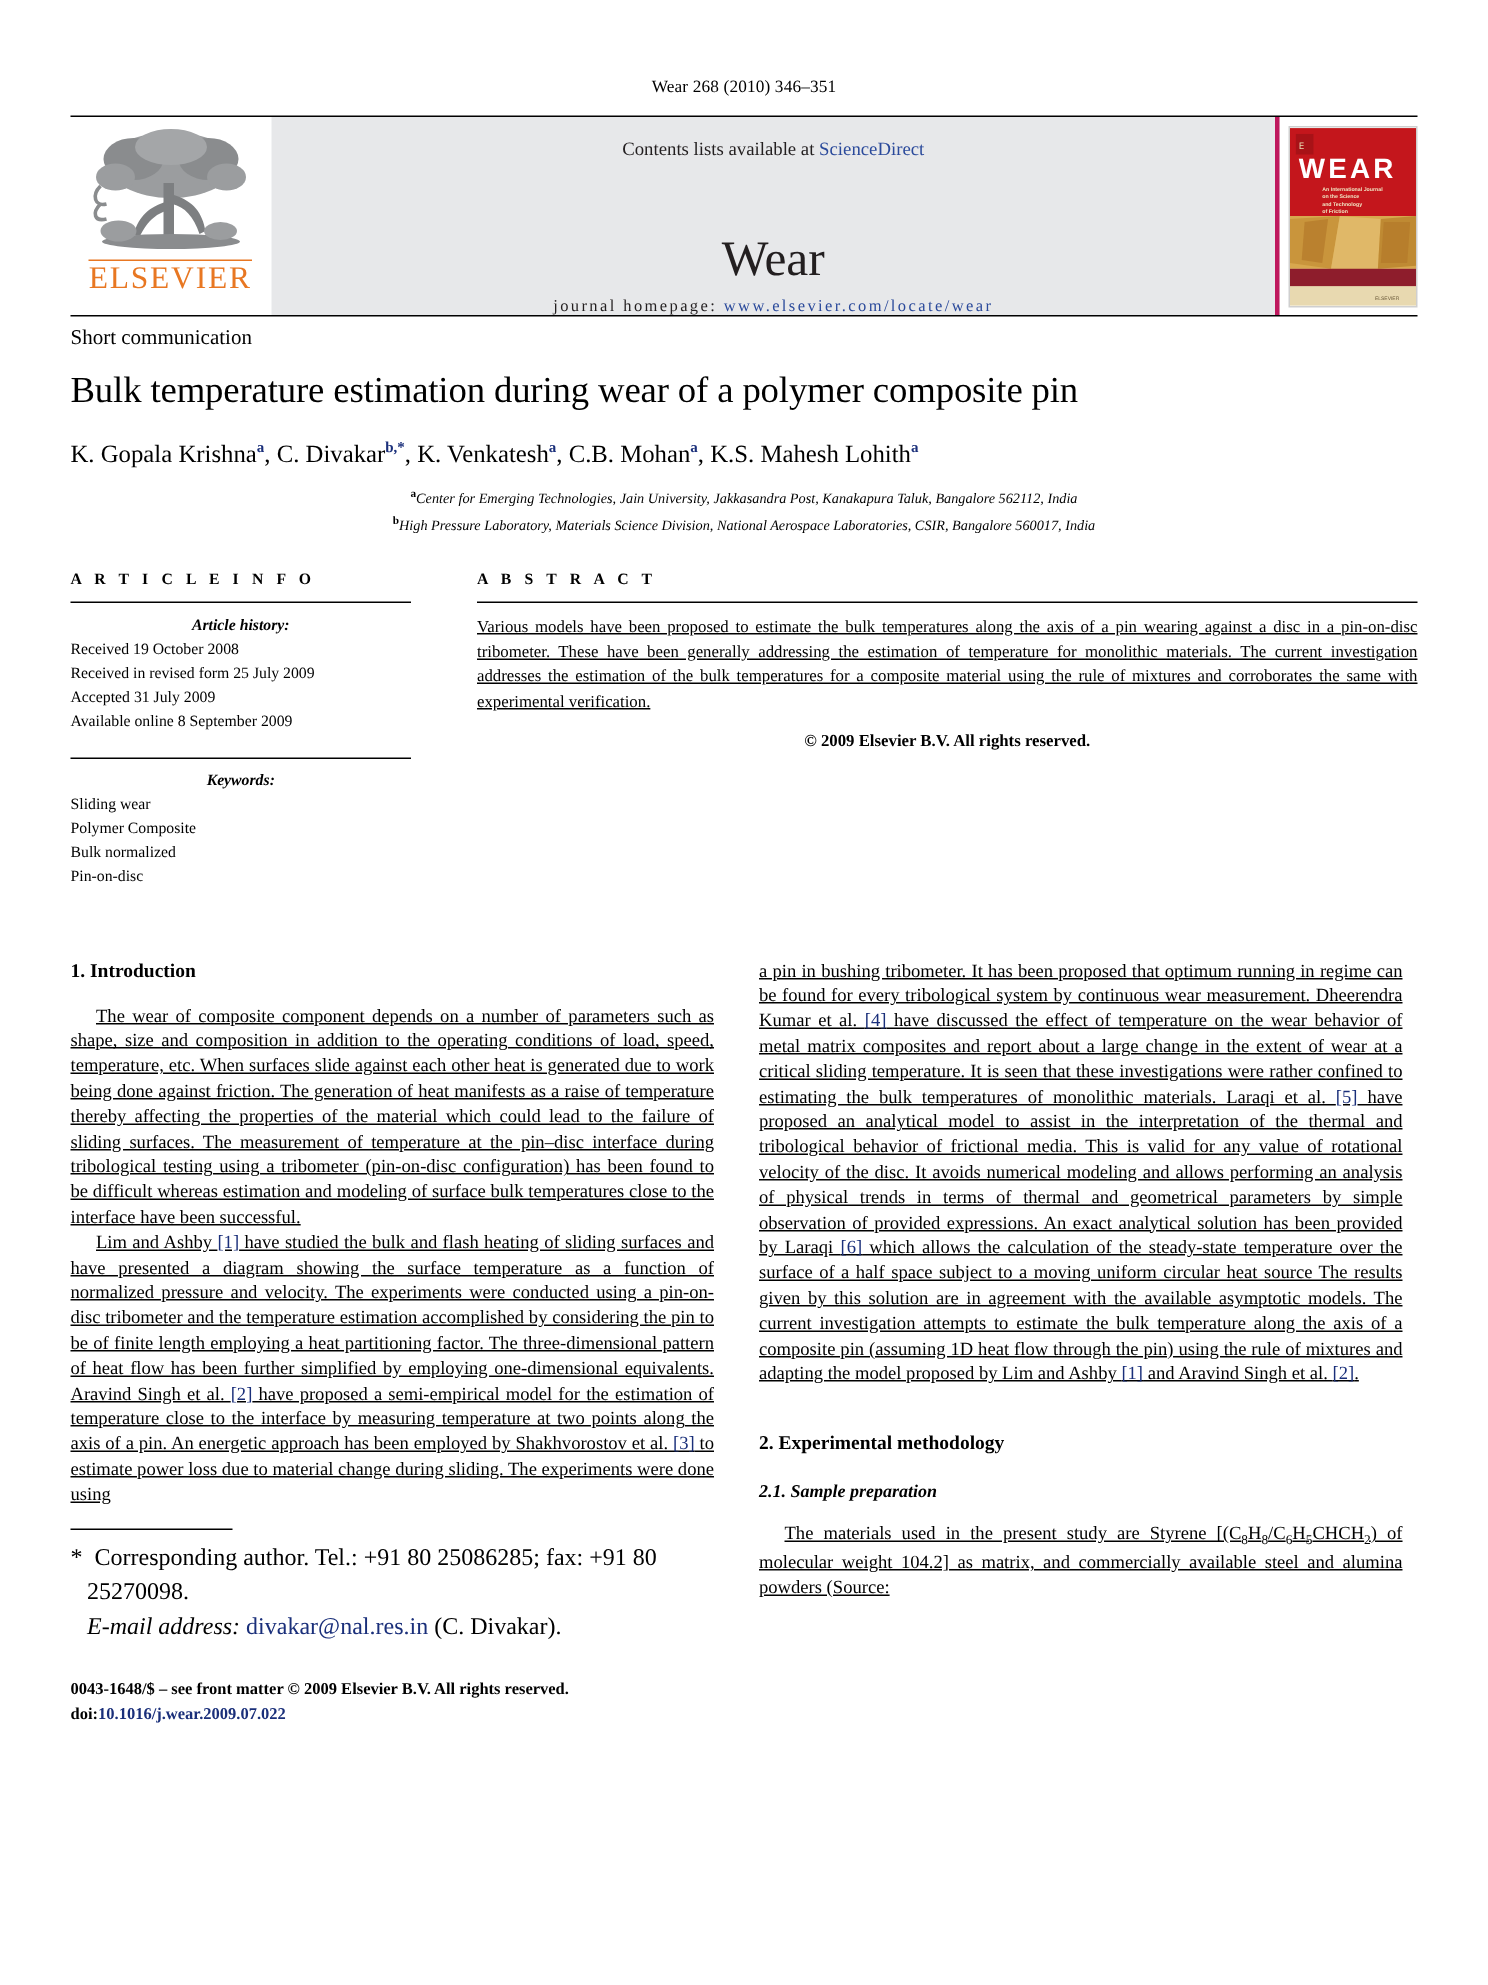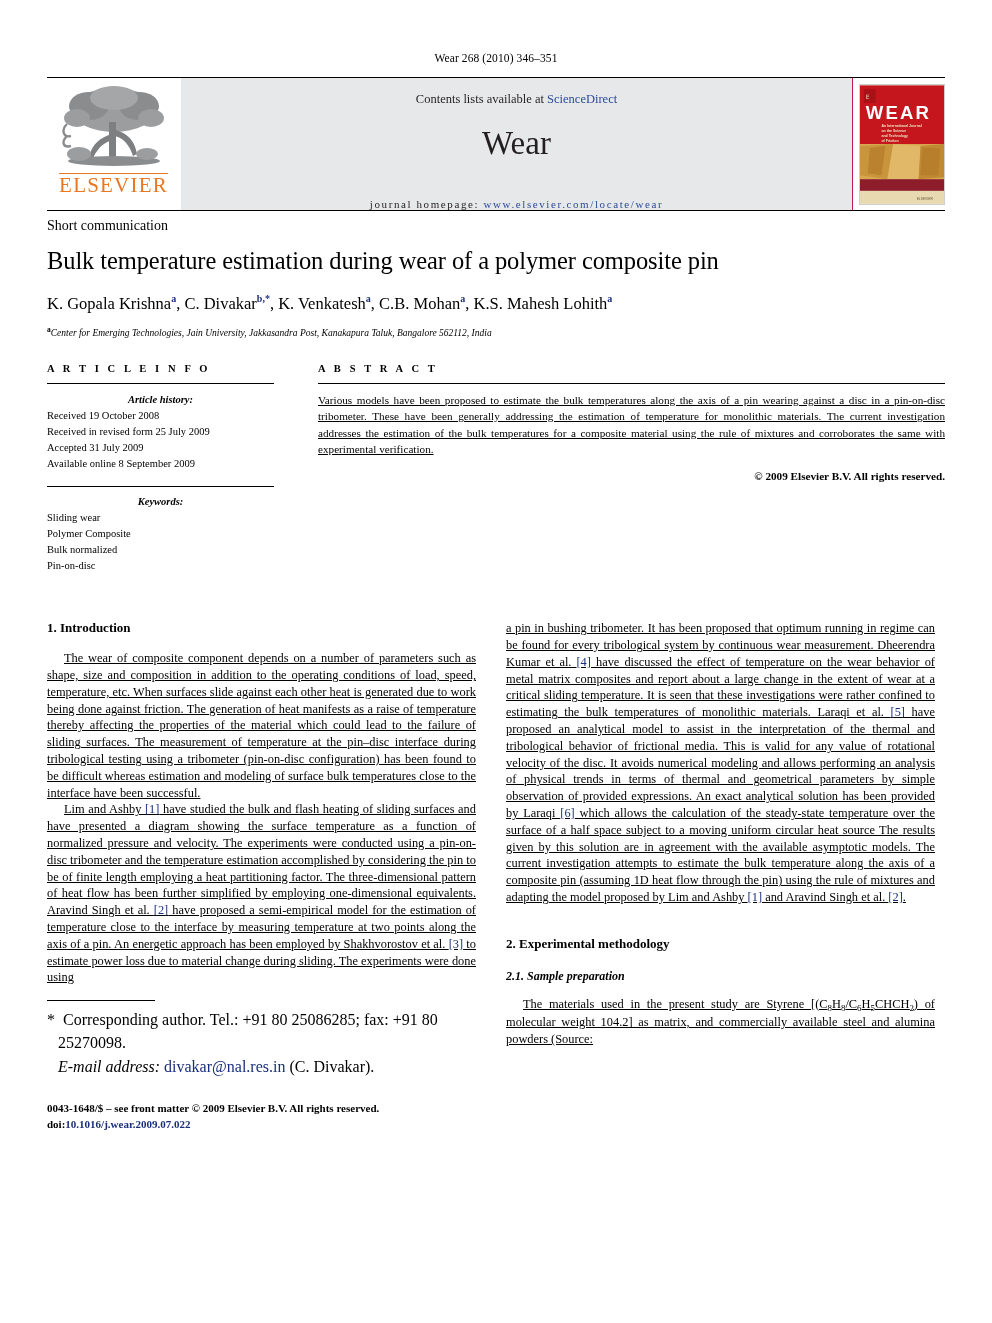--- a/index.html
+++ b/index.html
@@ -48,27 +48,28 @@
     color: #E87722;
     margin-top: 1px;
     border-top: 1.2px solid #E87722;
     padding-top: 1px;
     line-height: 1;
   }
   .mast-center {
     flex: 1 1 auto;
     background: #e7e8ea;
     border-left: 1px solid #fff;
-    border-right: 1px solid #be185d;
+    border-right: 3px solid #be185d;
     display: flex;
     flex-direction: column;
     align-items: center;
     justify-content: flex-start;
     padding-top: 14px;
     position: relative;
+    gap: 30px;
   }
   .contents-line { font-size: 12.5px; color: #231f20; }
   .contents-line .sd-link { color: #2b4a9b; }
   .journal-title {
     font-size: 33px;
     color: #231f20;
     margin-top: 18px;
     font-family: "Liberation Serif", serif;
   }
   .homepage-line {
@@ -108,20 +109,21 @@
     margin: 16px 47px 0 47px;
     font-size: 16.5px;
     line-height: 1.3;
   }
   .authors sup { font-size: 10px; color: #1a2f7a; vertical-align: super; font-weight: bold; }
   .affils { margin: 10px 47px 0 47px; }
   .affil {
     font-size: 9.5px;
     font-style: italic;
     line-height: 1.55;
+    text-align: center;
   }
   .affil sup { font-size: 7.5px; vertical-align: super; font-style: normal; font-weight: bold; }
 
   
   .info-abstract {
     margin: 22px 47px 0 47px;
     display: flex;
     gap: 0;
   }
   .col-info { width: 243px; flex: 0 0 243px; padding-right: 16px; }
@@ -138,21 +140,21 @@
   .kw-gap { height: 15px; }
   .hairline2 { border-top: 1px solid #000; margin: 0 0 7px 0; }
   .abs-body {
     font-size: 11.2px;
     line-height: 1.48;
     text-align: justify;
     text-decoration: underline;
   }
   .abs-copy {
     font-size: 11.2px;
-    text-align: right;
+    text-align: center;
     margin-top: 12px;
     font-weight: bold;
   }
 
   
   .body-cols {
     margin: 46px 47px 0 47px;
     display: flex;
     gap: 30px;
   }
@@ -272,20 +274,23 @@
   <div class="rule-strong"></div>
 
   <div class="doctype">Short communication</div>
   <h1 class="paper-title">Bulk temperature estimation during wear of a polymer composite pin</h1>
   <div class="authors">K. Gopala Krishna<sup>a</sup>, C. Divakar<sup>b,*</sup>, K. Venkatesh<sup>a</sup>, C.B. Mohan<sup>a</sup>, K.S. Mahesh Lohith<sup>a</sup></div>
 
   <div class="affils">
     <div class="affil">
       <sup>a</sup><span>Center for Emerging Technologies, Jain University, Jakkasandra Post, Kanakapura Taluk, Bangalore 562112, India</span>
     </div>
+    <div class="affil">
+      <sup>b</sup><span>High Pressure Laboratory, Materials Science Division, National Aerospace Laboratories, CSIR, Bangalore 560017, India</span>
+    </div>
   </div>
 
   <div class="info-abstract">
 
     <div class="col-info">
       <div class="sec-head">A R T I C L E    I N F O</div>
       <div class="hairline"></div>
       <div class="info-group">
         <div class="lbl">Article history:</div>
         <div>Received 19 October 2008</div>

